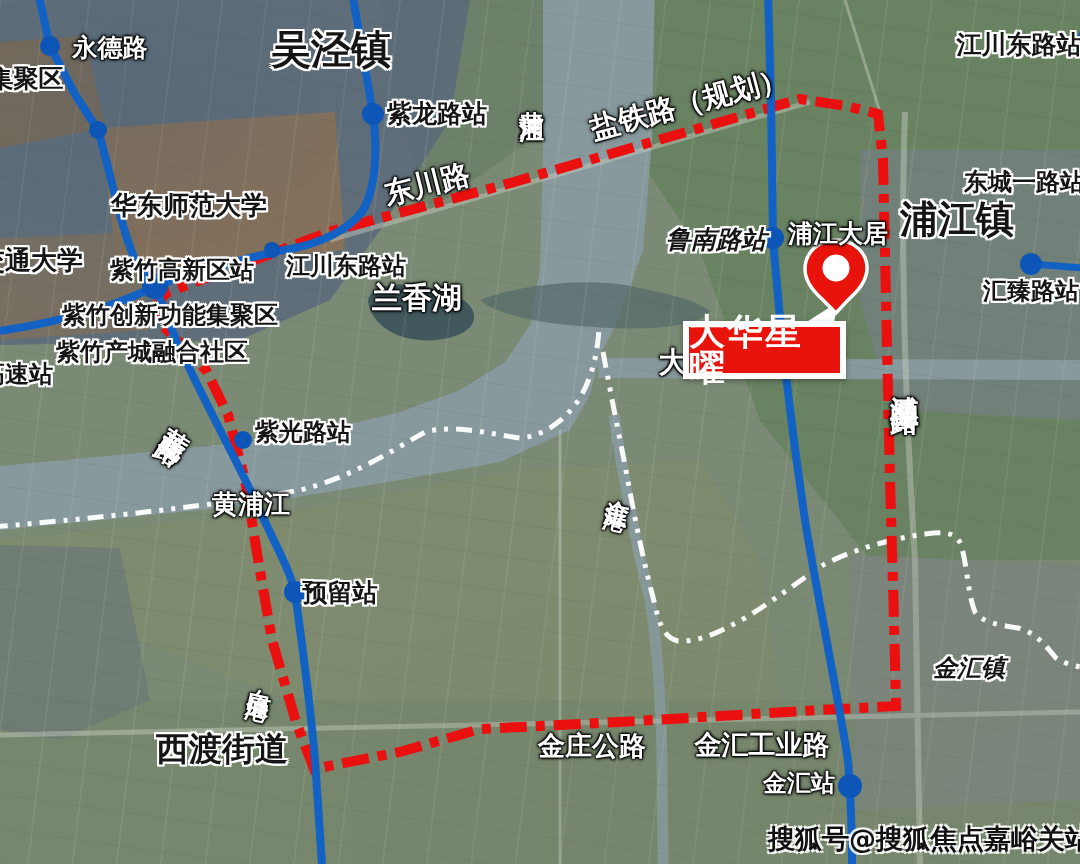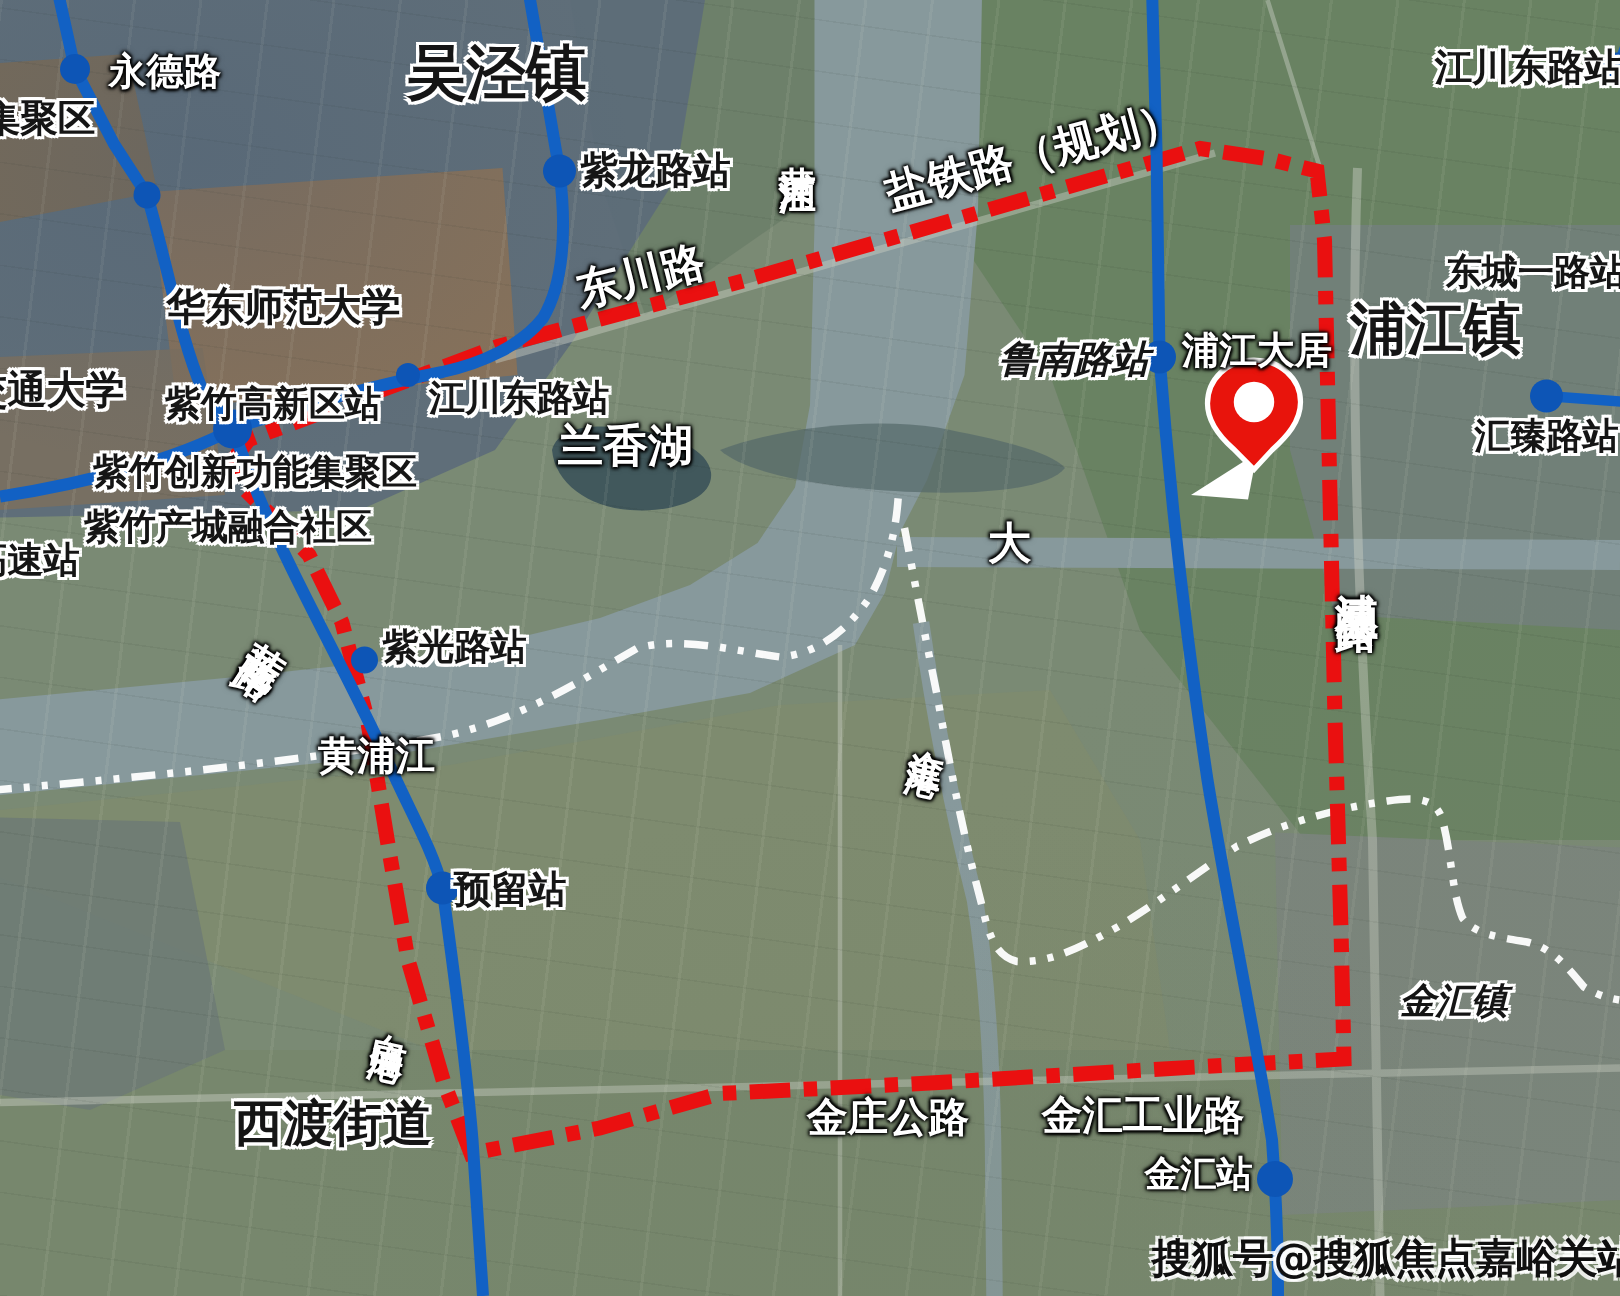--- a/index.html
+++ b/index.html
@@ -156,15 +156,18 @@
       <div class="map-label lbl-white lbl-vert" style="left: 622px; top: 487px; font-size: 24px; transform: translate(-50%, -50%) rotate(12deg);">金汇港</div>
       <div class="map-label lbl-black" style="left: 340px; top: 593px; font-size: 25px; transform: translate(-50%, -50%) rotate(0deg);">预留站</div>
       <div class="map-label lbl-white lbl-vert" style="left: 264px; top: 677px; font-size: 24px; transform: translate(-50%, -50%) rotate(12deg);">白庙港</div>
       <div class="map-label lbl-black" style="left: 222px; top: 749px; font-size: 33px; transform: translate(-50%, -50%) rotate(0deg);">西渡街道</div>
       <div class="map-label lbl-black" style="left: 969px; top: 668px; font-size: 24px; transform: translate(-50%, -50%) rotate(0deg); font-style: italic;">金汇镇</div>
       <div class="map-label lbl-white" style="left: 592px; top: 746px; font-size: 27px; transform: translate(-50%, -50%) rotate(0deg);">金庄公路</div>
       <div class="map-label lbl-white" style="left: 762px; top: 745px; font-size: 27px; transform: translate(-50%, -50%) rotate(0deg);">金汇工业路</div>
       <div class="map-label lbl-white" style="left: 799px; top: 783px; font-size: 24px; transform: translate(-50%, -50%) rotate(0deg);">金汇站</div>
     </div>
 
+  <div class="callout">
+    <div class="callout-inner">大华星曜</div>
+  </div>
 
   <div class="watermark">搜狐号@搜狐焦点嘉峪关站</div>
 </div>
 
 </body></html>

